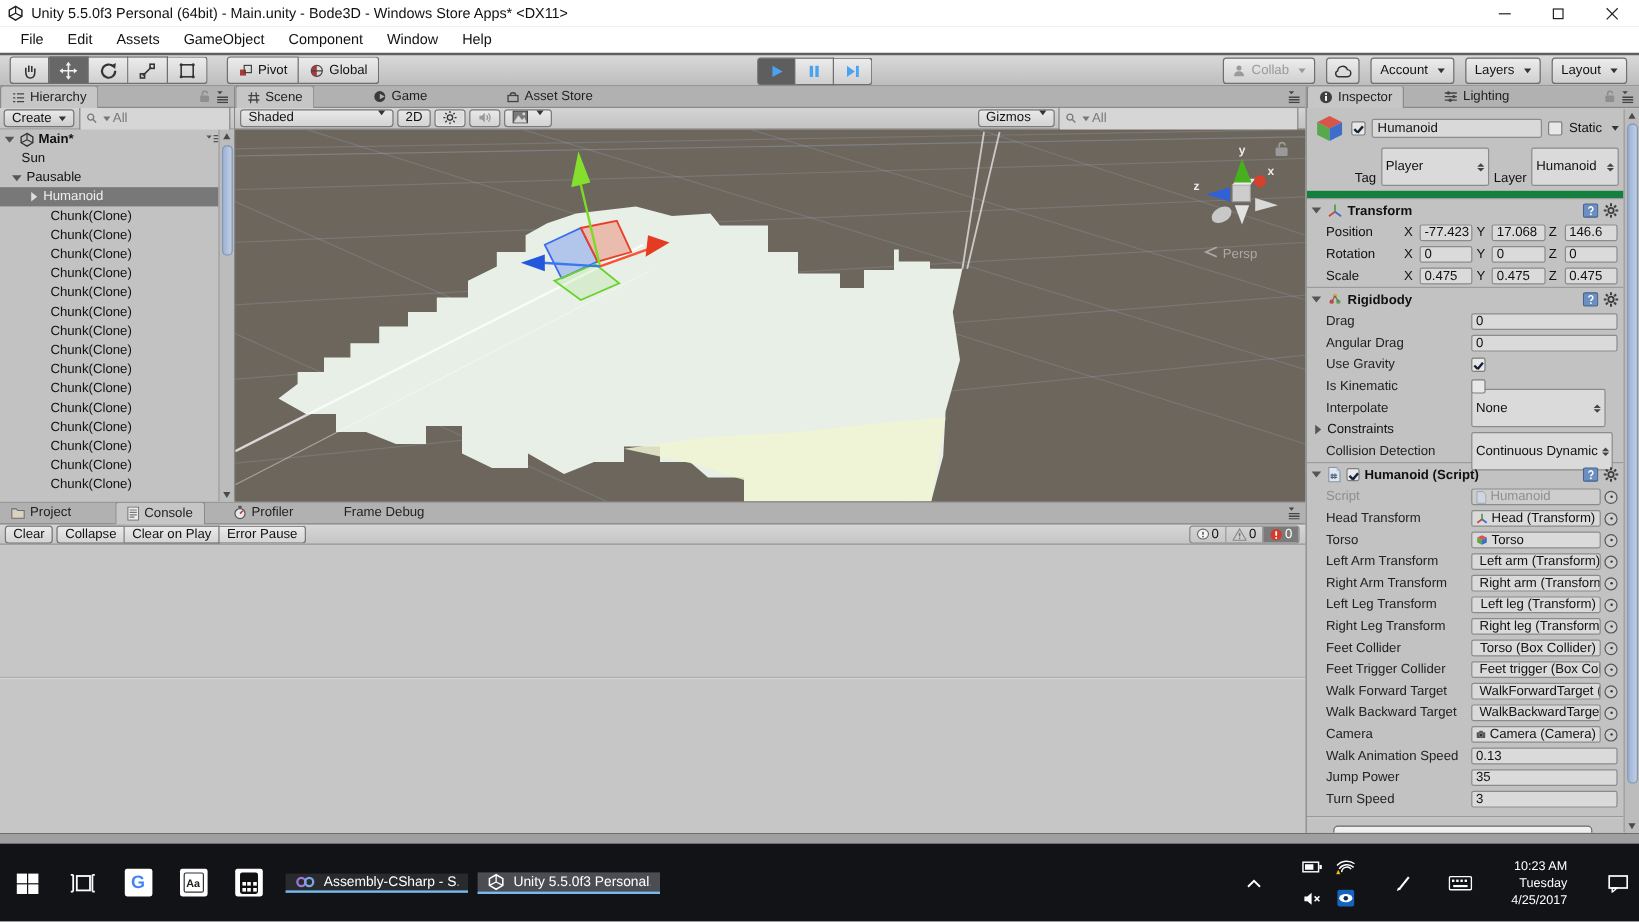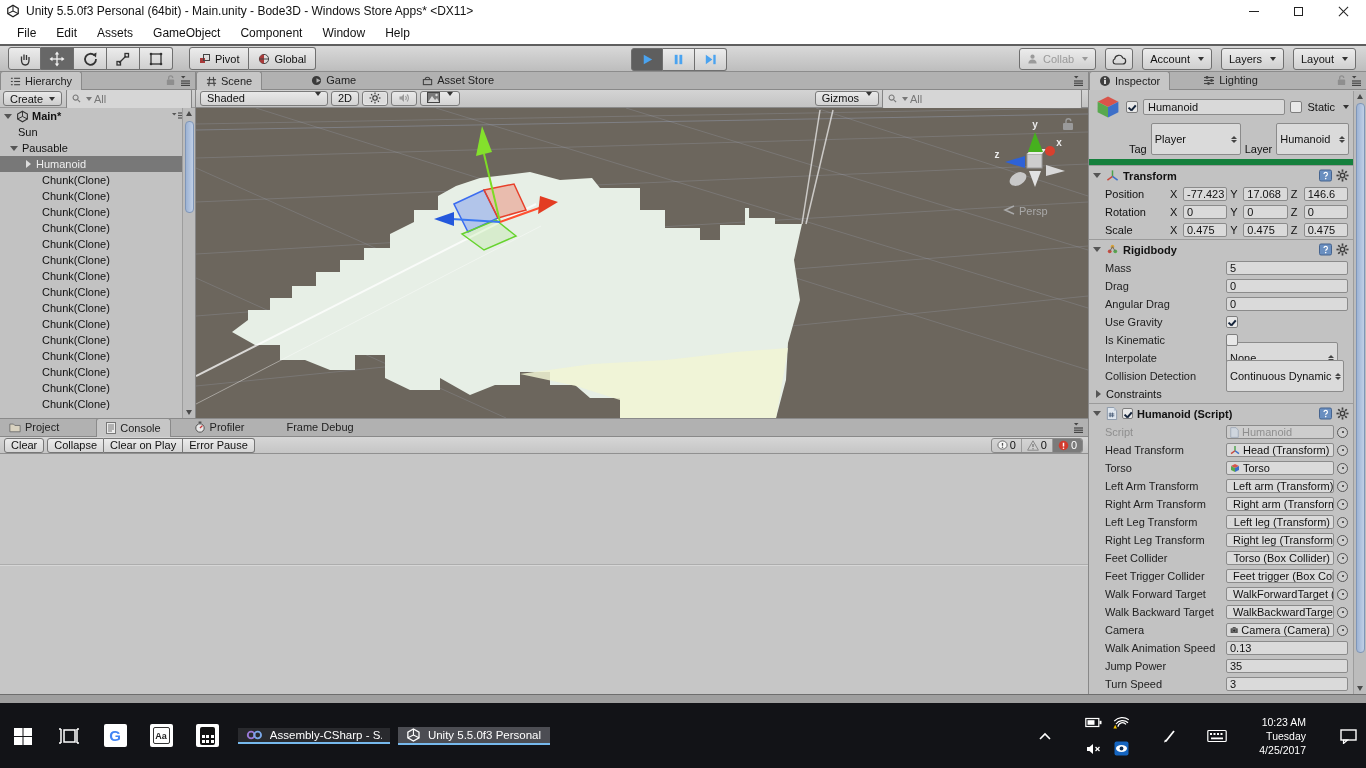--- a/index.html
+++ b/index.html
@@ -844,26 +844,20 @@
                   <line x1="11" y1="7" x2="13.5" y2="7"></line>
                   <line x1="2.4" y1="2.4" x2="4.2" y2="4.2"></line>
                   <line x1="9.8" y1="9.8" x2="11.6" y2="11.6"></line>
                   <line x1="2.4" y1="11.6" x2="4.2" y2="9.8"></line>
                   <line x1="9.8" y1="4.2" x2="11.6" y2="2.4"></line>
                 </g>
               </svg>
           </span>
         </div>
         <div class="irow">
-            <span class="lbl">Mass</span>
-            <div class="fld">
-              <span>5</span>
-            </div>
-          </div>
-        <div class="irow">
             <span class="lbl">Drag</span>
             <div class="fld">
               <span>0</span>
             </div>
           </div>
         <div class="irow">
             <span class="lbl">Angular Drag</span>
             <div class="fld">
               <span>0</span>
             </div>
@@ -879,34 +873,34 @@
         <div class="irow">
             <span class="lbl">Interpolate</span>
           <div class="dropdown" style="flex:1;margin-right:10px">
               <span>None</span>
               <span class="spin">
                 <i class="u"></i>
                 <i class="d"></i>
               </span>
             </div>
         </div>
+        <div class="irow" style="padding-left:5px">
+            <span class="fo closed"></span>
+            <span>Constraints</span>
+          </div>
         <div class="irow">
             <span class="lbl">Collision Detection</span>
           <div class="dropdown" style="flex:1;margin-right:4px">
               <span>Continuous Dynamic</span>
               <span class="spin">
                 <i class="u"></i>
                 <i class="d"></i>
               </span>
             </div>
         </div>
-        <div class="irow" style="padding-left:5px">
-            <span class="fo closed"></span>
-            <span>Constraints</span>
-          </div>
 
         <div class="comp-header">
           <span class="fo open"></span>
           <svg width="12" height="13" viewBox="0 0 12 14">
               <path d="M1 .5h7L11 4v9.5H1Z" fill="#dfe6ee" stroke="#8896a8"></path>
               <path d="M8 .5 11 4H8Z" fill="#b8c4d2"></path>
               <g stroke="#51657e" stroke-width="1">
                 <line x1="4" y1="6" x2="4" y2="11"></line>
                 <line x1="6.5" y1="6" x2="6.5" y2="11"></line>
                 <line x1="2.5" y1="7.5" x2="8.5" y2="7.5"></line>

